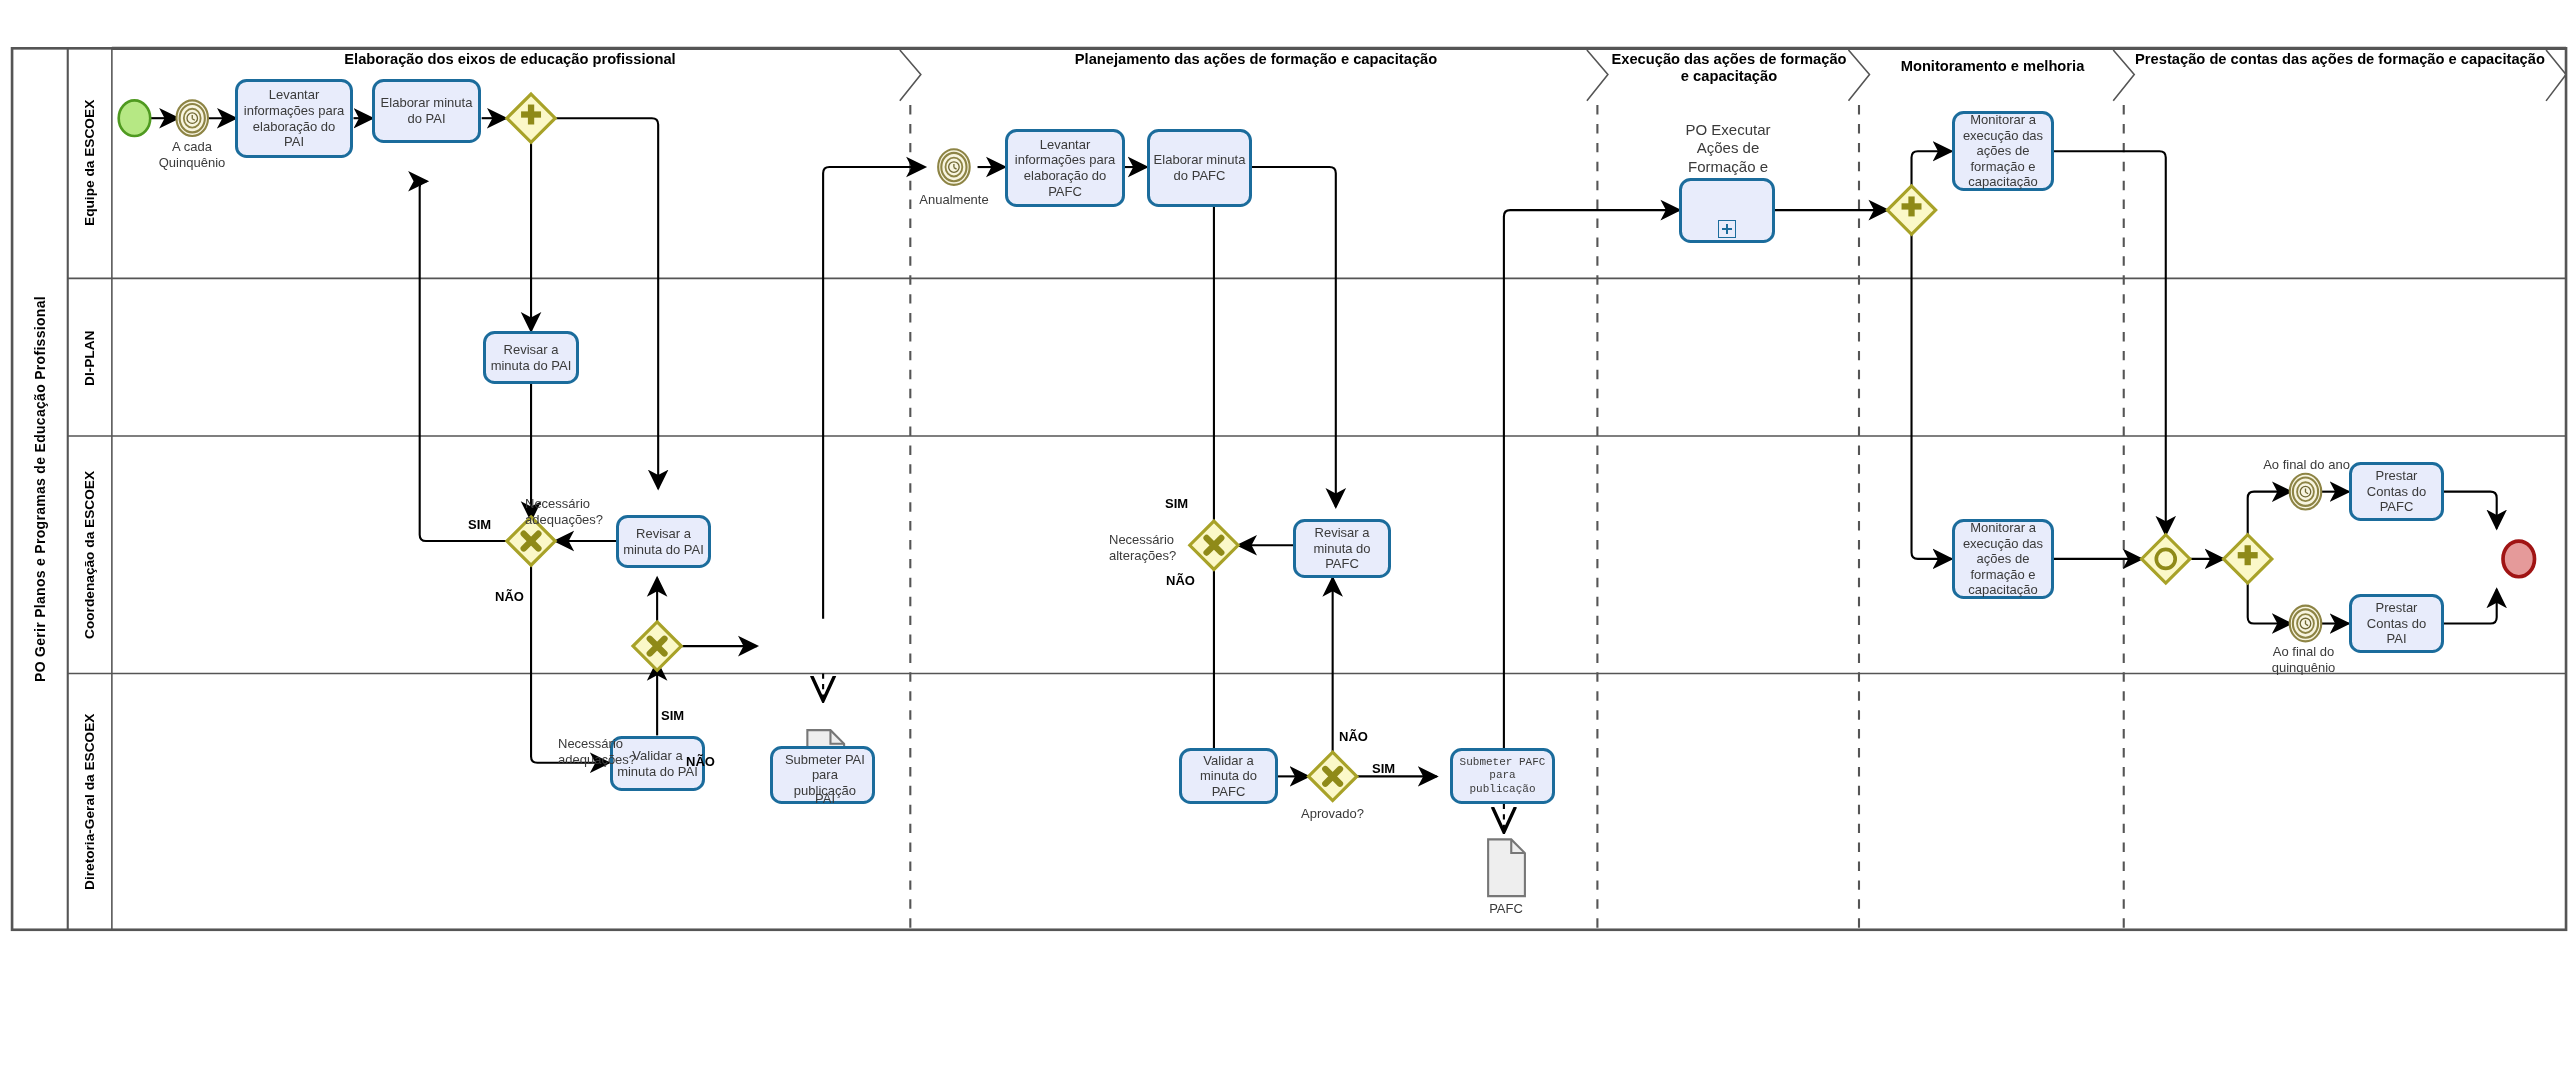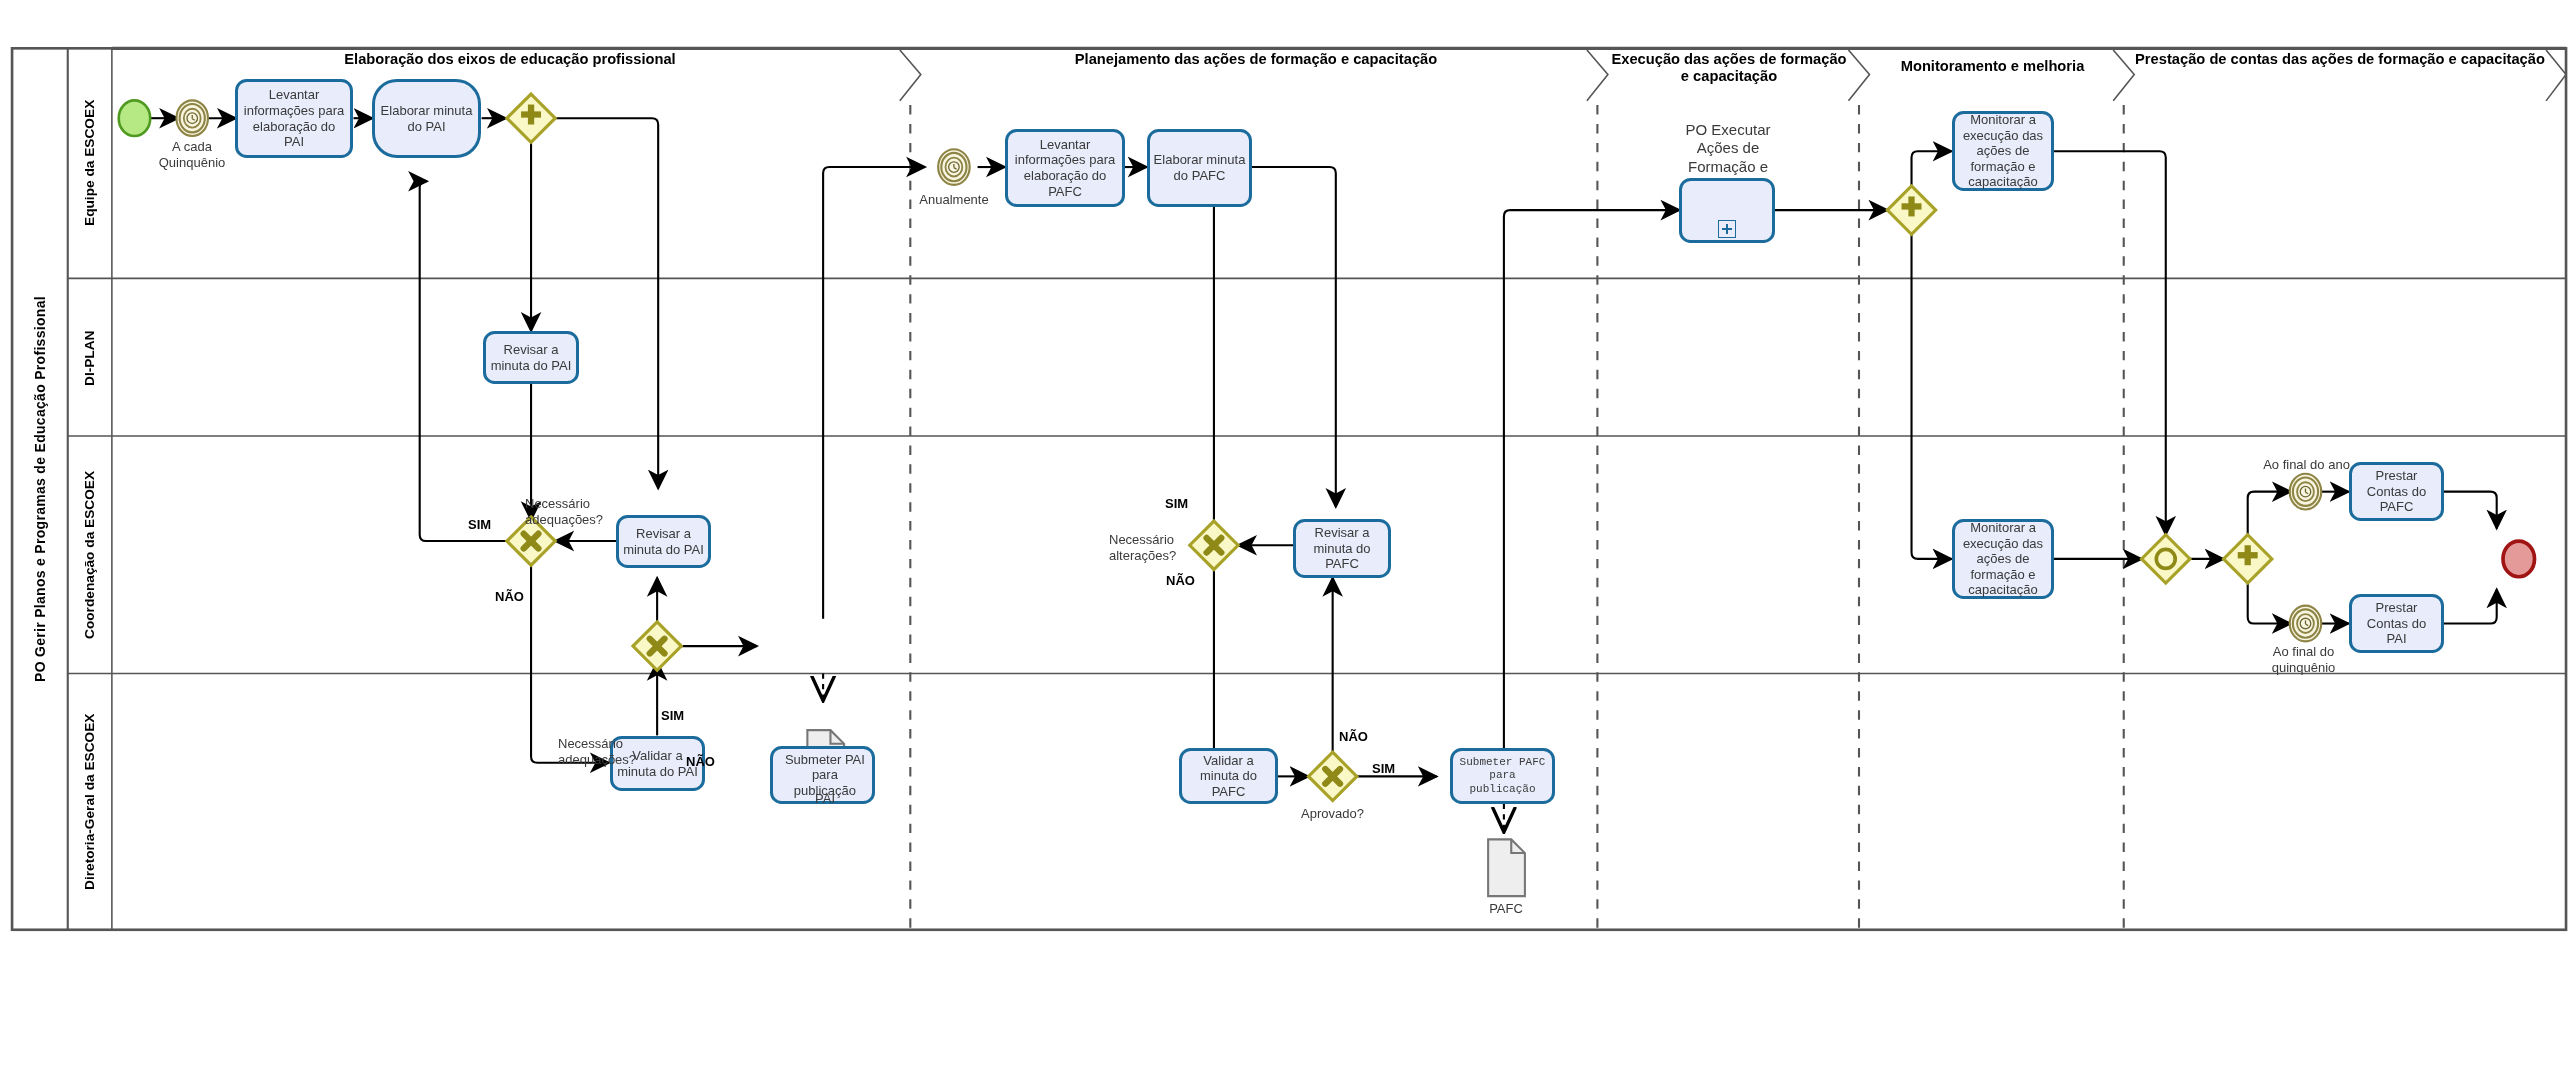--- a/index.html
+++ b/index.html
@@ -338,21 +338,21 @@
   <div class="lane-title" style="left:67px;top:674px;width:44px;height:256px;font-size:13.7px;">Diretoria-Geral da ESCOEX</div>
 
   <div class="phase-title" style="left:121px;top:51px;width:778px;height:42px;font-size:14.7px;">Elaboração dos eixos de educação profissional</div>
   <div class="phase-title" style="left:925px;top:51px;width:662px;height:42px;font-size:14.7px;">Planejamento das ações de formação e capacitação</div>
   <div class="phase-title" style="left:1609px;top:51px;width:240px;height:50px;font-size:14.7px;">Execução das ações de formação e capacitação</div>
   <div class="phase-title" style="left:1871px;top:58px;width:243px;height:42px;font-size:14.7px;">Monitoramento e melhoria</div>
   <div class="phase-title" style="left:2135px;top:51px;width:410px;height:42px;font-size:14.7px;">Prestação de contas das ações de formação e capacitação</div>
 
   <div class="task" style="left:235px;top:79px;width:118px;height:79px;font-size:13px;">Levantar informações para elaboração do PAI</div>
 
-  <div class="task" style="left:372px;top:79px;width:109px;height:79px;font-size:13px;border-radius:25px;">Elaborar minuta do PAI</div>
+  <div class="task" style="left:372px;top:79px;width:109px;height:64px;font-size:13px;">Elaborar minuta do PAI</div>
 
   <div class="task" style="left:483px;top:331px;width:96px;height:53px;font-size:13px;">Revisar a minuta do PAI</div>
 
   <div class="task" style="left:616px;top:515px;width:95px;height:53px;font-size:13px;">Revisar a minuta do PAI</div>
 
   <div class="task" style="left:610px;top:736px;width:95px;height:55px;font-size:13px;">Validar a minuta do PAI</div>
 
   <div class="task" style="left:770px;top:746px;width:105px;height:58px;font-size:13px;padding-left:8px;">Submeter PAI para publicação</div>
 
   <div class="task" style="left:1005px;top:129px;width:120px;height:78px;font-size:13px;">Levantar informações para elaboração do PAFC</div>

